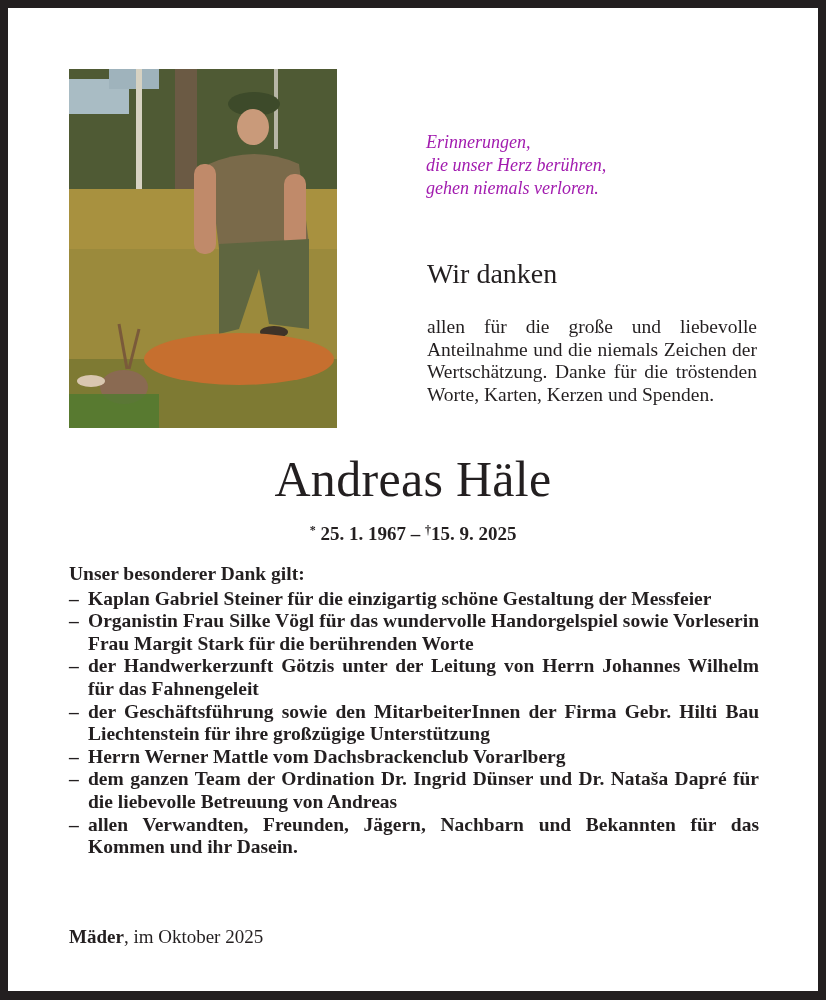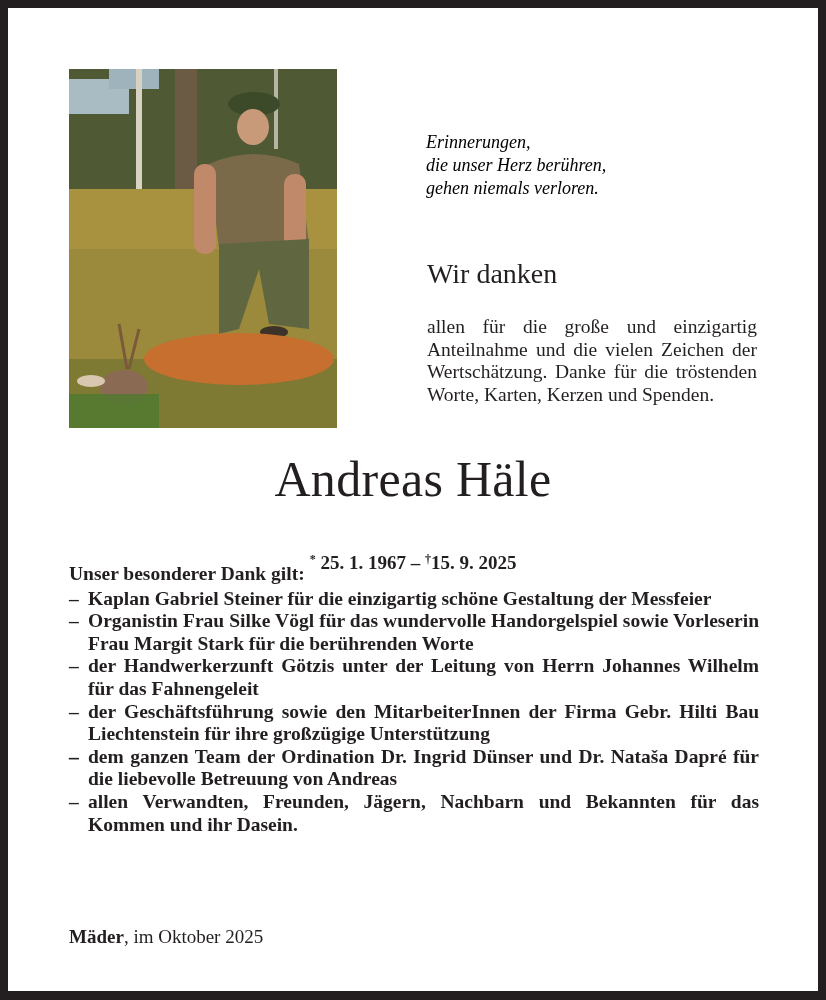--- a/index.html
+++ b/index.html
@@ -24,21 +24,21 @@
     overflow: hidden;
     background: linear-gradient(180deg, #6f8a6a 0%, #5c6b3a 18%, #8c8240 40%, #a89548 60%, #9d8a3e 80%, #7f7a36 100%);
   }
   .photo svg { display: block; }
   .quote {
     position: absolute;
     left: 418px; top: 123px;
     font-style: italic;
     font-size: 18px;
     line-height: 23px;
-    color: #000000;
+    color: #a21caf;
   }
   .quote div { white-space: nowrap; }
   .thanks-heading {
     position: absolute;
     left: 419px; top: 252px;
     font-size: 28px;
     line-height: 28px;
   }
   .thanks-body {
     position: absolute;
@@ -53,21 +53,21 @@
     position: absolute;
     left: 0; top: 440px;
     width: 810px;
     text-align: center;
     font-size: 50px;
     line-height: 62px;
     letter-spacing: 0.3px;
   }
   .dates {
     position: absolute;
-    left: 0; top: 539px;
+    left: 0; top: 510px;
     width: 810px;
     text-align: center;
     font-size: 19px;
     font-weight: bold;
     line-height: 24px;
   }
   .dates sup { font-size: 12px; vertical-align: 6px; }
   .special {
     position: absolute;
     left: 61px; top: 555px;
@@ -141,39 +141,39 @@
     </svg>
   </div>
 
   <div class="quote">
     <div>Erinnerungen,</div>
     <div>die unser Herz berühren,</div>
     <div>gehen niemals verloren.</div>
   </div>
 
   <div class="thanks-heading">Wir danken</div>
-  <div class="thanks-body">allen für die große und einzigartig Anteilnahme und die vielen Zeichen der Wertschätzung. Danke für die tröstenden Worte, Karten, Kerzen und Spenden.</div>
+  <div class="thanks-body">allen für die große und liebevolle Anteilnahme und die niemals Zeichen der Wertschätzung. Danke für die tröstenden Worte, Karten, Kerzen und Spenden.</div>
 
   <div class="name">Andreas Häle</div>
 
   <div class="dates">
     <sup>*</sup>
     <span>25. 1. 1967</span>
     <span>–</span>
     <sup>†</sup><span>15. 9. 2025</span>
   </div>
 
   <div class="special">
     <div class="special-heading">Unser besonderer Dank gilt:</div>
     <ul>
       <li><span class="dash">–</span><span>Kaplan Gabriel Steiner für die einzigartig schöne Gestaltung der Messfeier</span></li>
       <li><span class="dash">–</span><span>Organistin Frau Silke Vögl für das wundervolle Handorgelspiel sowie Vorleserin Frau Margit Stark für die berührenden Worte</span></li>
       <li><span class="dash">–</span><span>der Handwerkerzunft Götzis unter der Leitung von Herrn Johannes Wilhelm für das Fahnengeleit</span></li>
       <li><span class="dash">–</span><span>der Geschäftsführung sowie den MitarbeiterInnen der Firma Gebr. Hilti Bau Liechtenstein für ihre großzügige Unterstützung</span></li>
-      <li><span class="dash">–</span></li>
+      <li><span class="dash">–</span><span>Herrn Werner Mattle vom Dachsbrackenclub Vorarlberg</span></li>
       <li><span class="dash">–</span><span>dem ganzen Team der Ordination Dr. Ingrid Dünser und Dr. Nataša Dapré für die liebevolle Betreuung von Andreas</span></li>
       <li><span class="dash">–</span><span>allen Verwandten, Freunden, Jägern, Nachbarn und Bekannten für das Kommen und ihr Dasein.</span></li>
     </ul>
   </div>
 
 
   <div class="place"><b>Mäder</b><span>, im Oktober 2025</span></div>
 
 </div>
 

